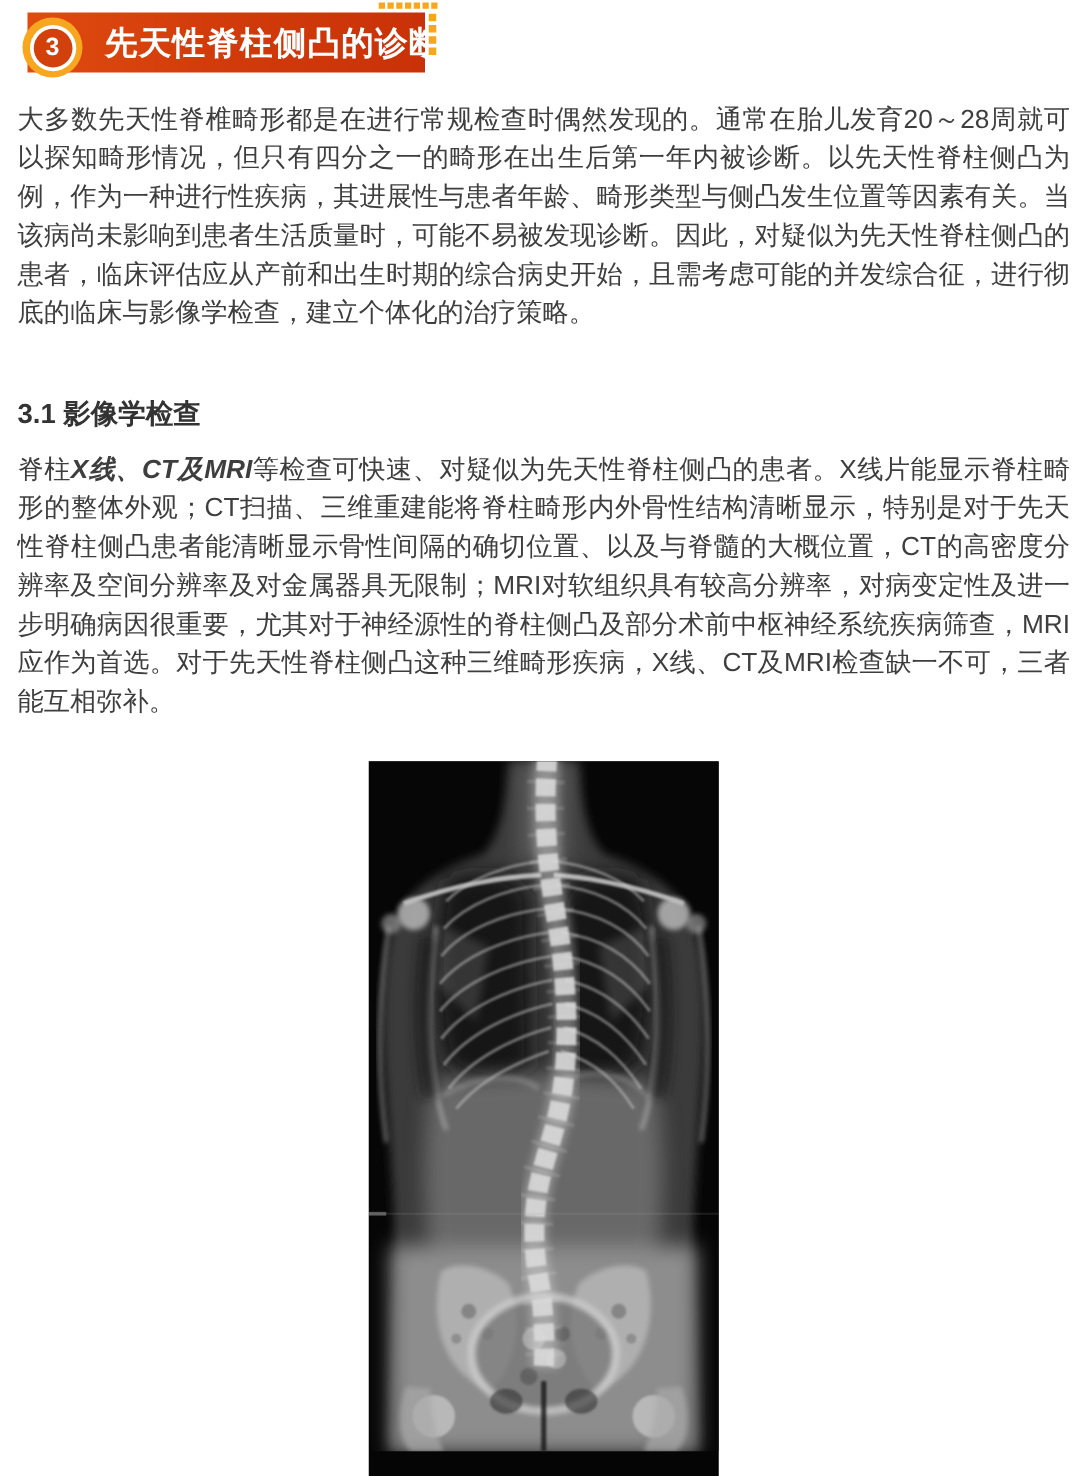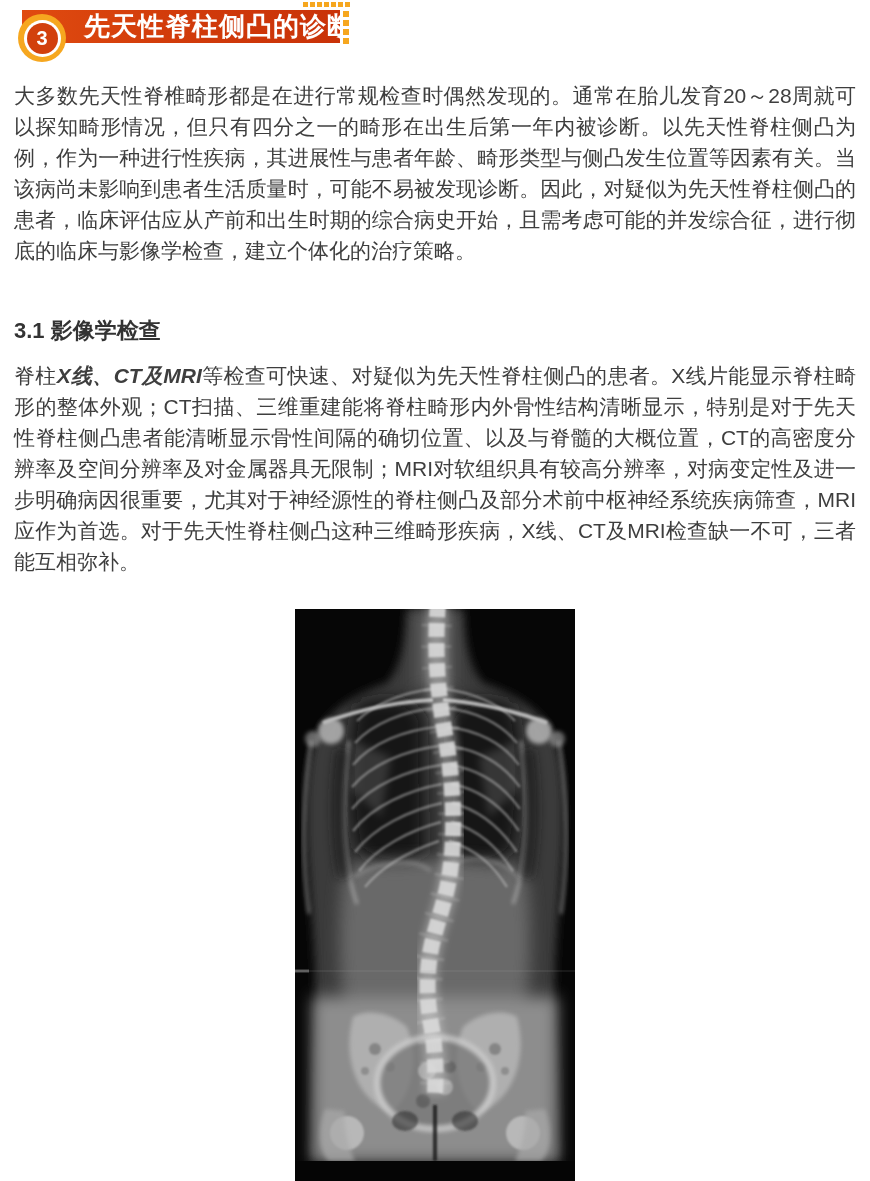--- a/index.html
+++ b/index.html
@@ -9,21 +9,21 @@
     font-family:"Liberation Sans","DejaVu Sans",sans-serif;
     color:#3e3e3e;
     position:relative;
     overflow:hidden;
   }
   .page { width:870px; height:1181px; position:relative; }
 
   
   .banner-row { position:absolute; left:0; top:0; width:870px; height:70px; }
   .banner-bg {
-    position:absolute; left:22px; top:10px; width:318px; height:33px;
+    position:absolute; left:22px; top:10px; width:318px; height:48px;
     background:linear-gradient(90deg,#e04b10 0%,#d23c0b 45%,#c93208 100%);
     display:flex; align-items:center;
   }
   .banner-title {
     padding-left:62px;
     font-size:26px; font-weight:bold; color:#ffffff; letter-spacing:1px;
     white-space:nowrap;
   }
   .badge {
     position:absolute; left:18px; top:14px; width:48px; height:48px;

